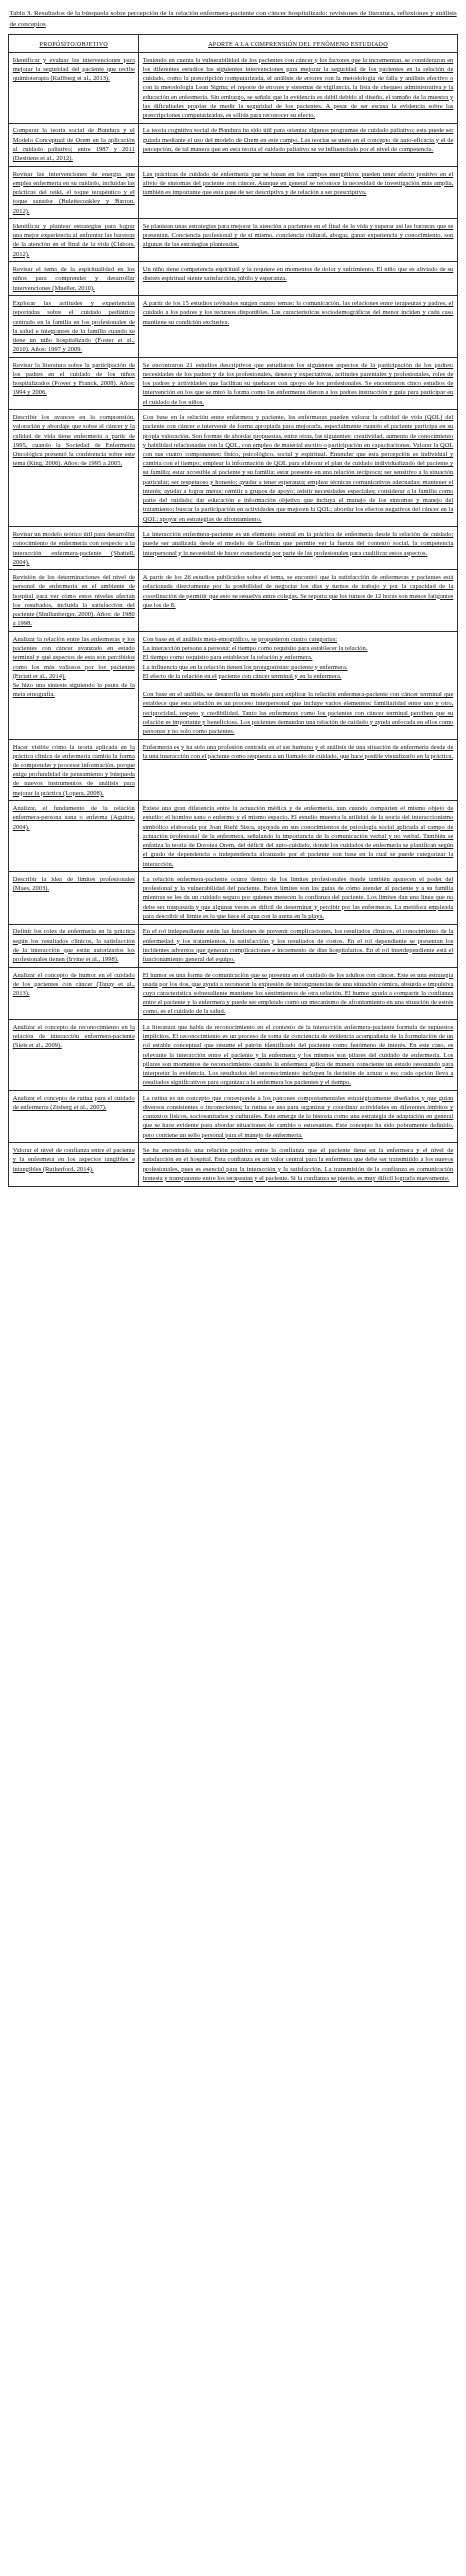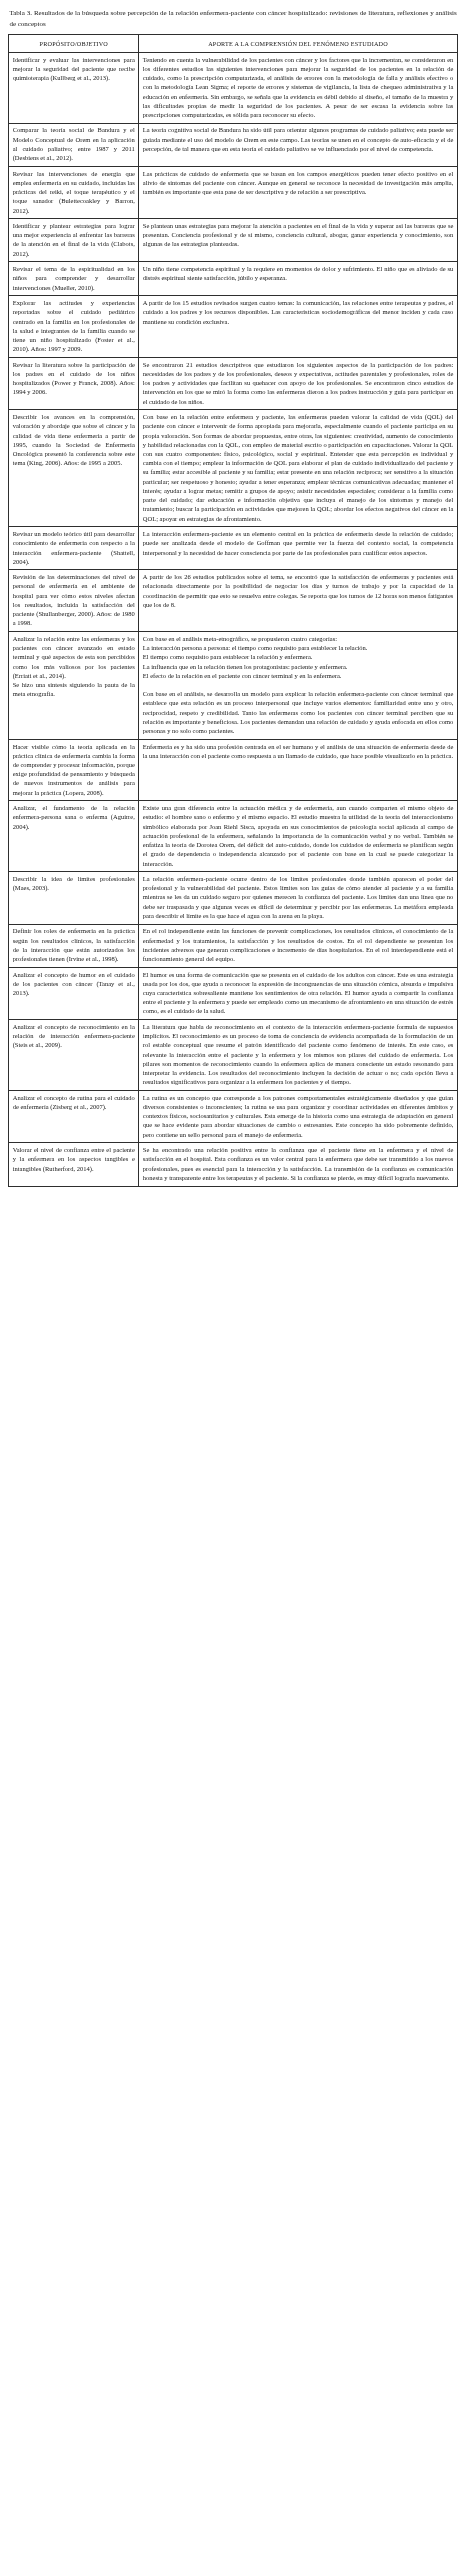--- a/index.html
+++ b/index.html
@@ -9,20 +9,21 @@
   }
   .page {
     width: 466px;
     min-height: 2576px;
     margin: 0 auto;
     background: #ffffff;
     box-sizing: border-box;
     padding: 7px 8.2px 11.7px 8.2px;
     font-family: "Liberation Serif", "DejaVu Serif", serif;
     color: #161616;
+    text-decoration: underline;
   }
   .table-title {
     font-size: 7px;
     line-height: 1.5;
     text-align: justify;
     margin: 1.2px 1.2px 5.3px 1.2px;
   }
   table.results {
     width: 100%;
     border-collapse: collapse;

